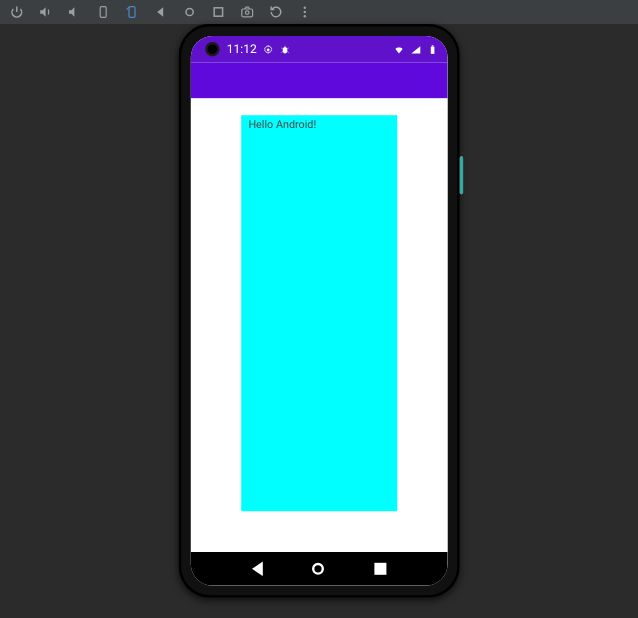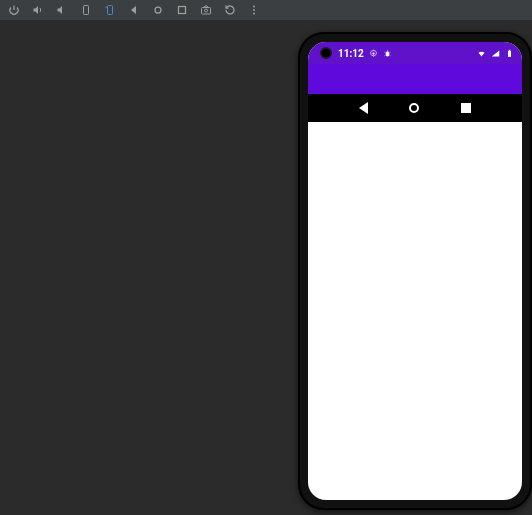--- a/index.html
+++ b/index.html
@@ -36,23 +36,22 @@
 
   
   .stage {
     position: absolute;
     top: 20px;
     left: 0;
     right: 0;
     bottom: 0;
     display: flex;
     align-items: flex-start;
-    justify-content: flex-end;
-    padding-top: 12px;
-    font-weight: bold;
+    justify-content: center;
+    padding-top: 0;
   }
 
   
   .phone {
     width: 234px;
     height: 478px;
     background: #111;
     border-radius: 26px;
     padding: 10px;
     position: relative;
@@ -242,20 +241,25 @@
             <svg viewBox="0 0 24 24" fill="currentColor">
                 <rect x="8" y="5" width="8" height="16"></rect>
                 <rect x="10" y="2" width="4" height="3"></rect>
               </svg>
           </span>
         </div>
       </div>
 
       <div class="action-bar"></div>
 
+      <div class="app-body">
+        <div class="cyan-box">
+          <span>Hello Android!</span>
+        </div>
+      </div>
 
       <div class="nav-bar">
         <div class="nav back"></div>
         <div class="nav home"></div>
         <div class="nav recent"></div>
       </div>
     </div>
   </div>
 </div>
 

